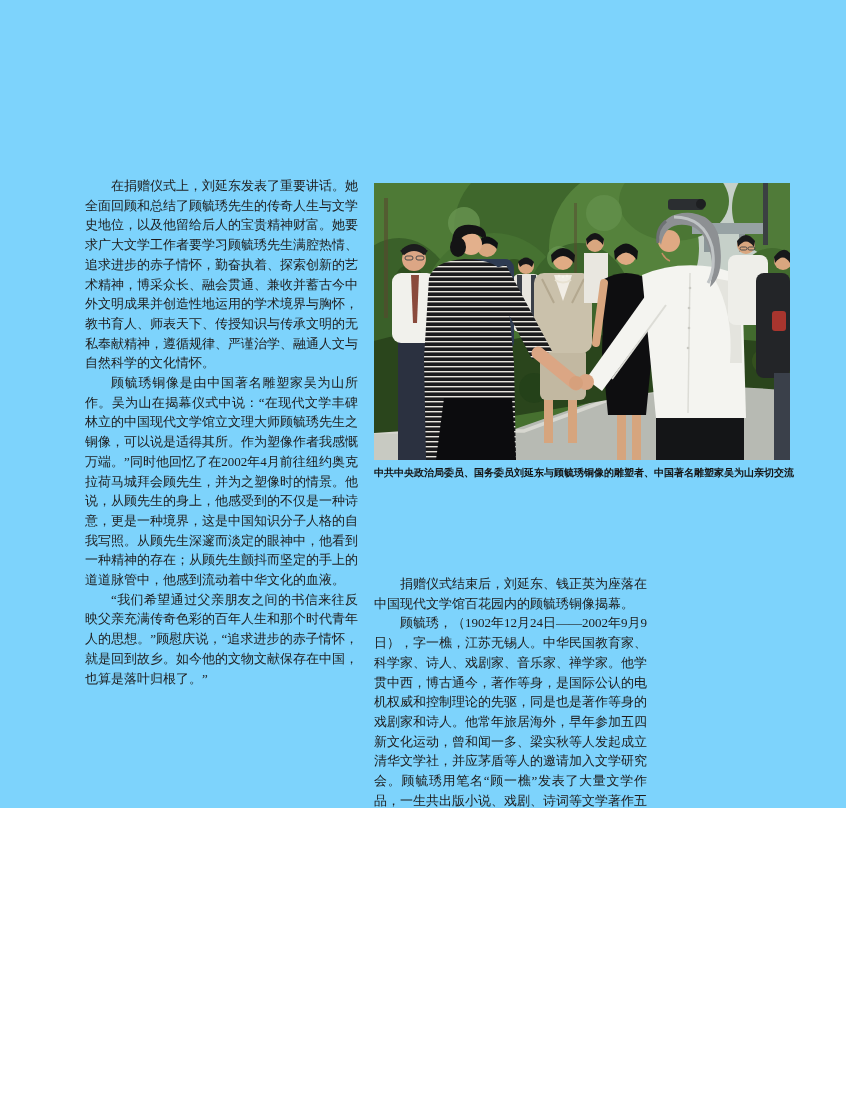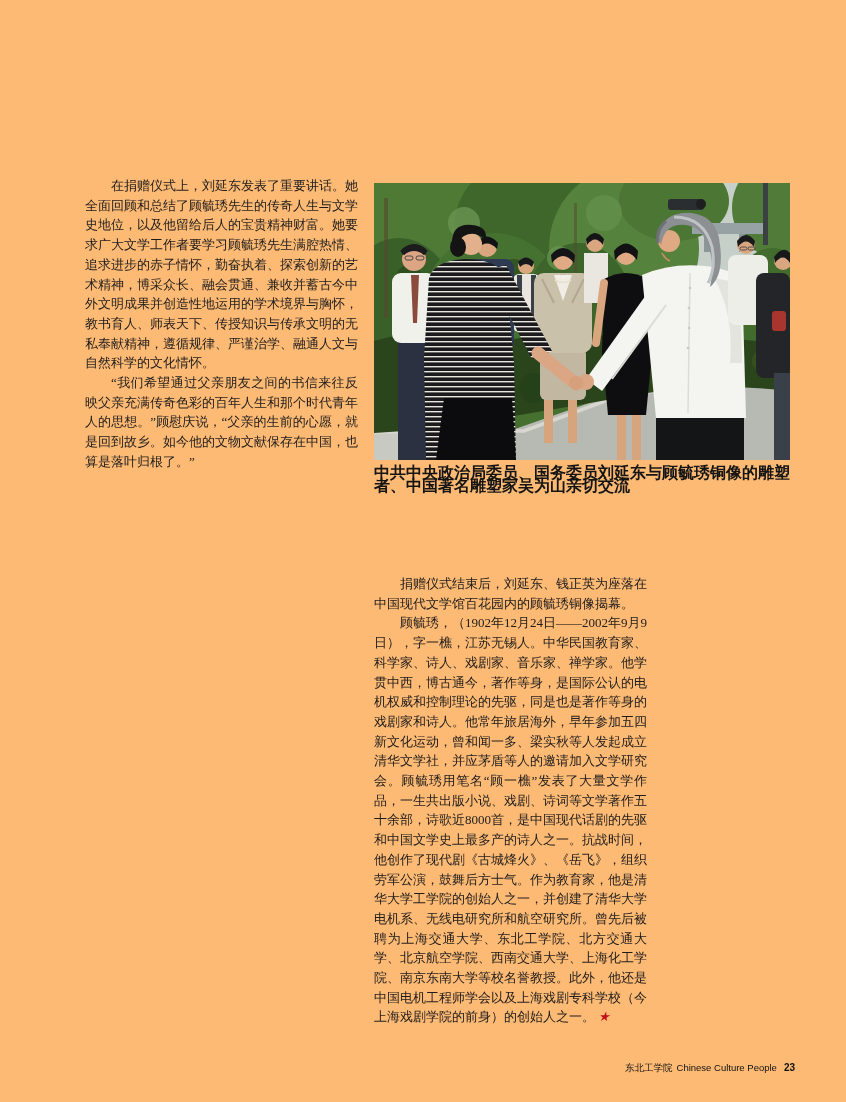--- a/index.html
+++ b/index.html
@@ -1,19 +1,19 @@
 <!DOCTYPE html>
 <html><head>
 <meta charset="utf-8">
 <style>
   html,body { margin:0; padding:0; background:#ffffff; }
   .page {
     position: relative;
-    width: 846px; height: 1102px;
-    background: #fdba74;
+    width: 846px; height: 808px;
+    background: #7dd3fc;
     font-family: "Liberation Serif", "DejaVu Serif", serif;
     color: #1e1c1c;
     overflow: hidden;
   }
   .col {
     position: absolute;
     width: 273px;
     font-size: 13px;
     line-height: 19.7px;
     text-align: justify;
@@ -31,21 +31,21 @@
     overflow: hidden;
     background:#4b7733;
   }
   .photo svg { display:block; width:100%; height:100%; }
 
   .caption {
     position: absolute;
     left: 374px; top: 466px;
     width: 430px;
     font-family: "Liberation Sans", "DejaVu Sans", sans-serif;
-    font-size: 16px;
+    font-size: 10px;
     font-weight: 600;
     color: #141414;
     line-height: 13px;
   }
 
   .star {
     color: #c0121b;
     font-size: 13px;
     padding-left: 3px;
     font-style: italic;
@@ -63,21 +63,22 @@
   .footer .t-en { margin-left: 4px; text-align: right; }
   .footer .page-num { font-weight: bold; font-size: 10px; margin-left: 7px; text-align: right; }
 </style>
 </head>
 <body>
 
 <div class="page">
 
   <div class="col col-left">
     <p>在捐赠仪式上，刘延东发表了重要讲话。她全面回顾和总结了顾毓琇先生的传奇人生与文学史地位，以及他留给后人的宝贵精神财富。她要求广大文学工作者要学习顾毓琇先生满腔热情、追求进步的赤子情怀，勤奋执着、探索创新的艺术精神，博采众长、融会贯通、兼收并蓄古今中外文明成果并创造性地运用的学术境界与胸怀，教书育人、师表天下、传授知识与传承文明的无私奉献精神，遵循规律、严谨治学、融通人文与自然科学的文化情怀。</p>
-    <p>“我们希望通过父亲朋友之间的书信来往反映父亲充满传奇色彩的百年人生和那个时代青年人的思想。”顾慰庆说，“父亲的生前的心愿，就是回到故乡。如今他的文物文献保存在中国，也算是落叶归根了。”</p>
+    <p>顾毓琇铜像是由中国著名雕塑家吴为山所作。吴为山在揭幕仪式中说：“在现代文学丰碑林立的中国现代文学馆立文理大师顾毓琇先生之铜像，可以说是适得其所。作为塑像作者我感慨万端。”同时他回忆了在2002年4月前往纽约奥克拉荷马城拜会顾先生，并为之塑像时的情景。他说，从顾先生的身上，他感受到的不仅是一种诗意，更是一种境界，这是中国知识分子人格的自我写照。从顾先生深邃而淡定的眼神中，他看到一种精神的存在；从顾先生颤抖而坚定的手上的道道脉管中，他感到流动着中华文化的血液。</p>
+    <p>“我们希望通过父亲朋友之间的书信来往反映父亲充满传奇色彩的百年人生和那个时代青年人的思想。”顾慰庆说，“追求进步的赤子情怀，就是回到故乡。如今他的文物文献保存在中国，也算是落叶归根了。”</p>
   </div>
 
   <div class="photo">
     <svg viewBox="0 0 416 277" preserveAspectRatio="none">
       <defs>
         <pattern id="stripes" width="5" height="5" patternUnits="userSpaceOnUse">
           <rect width="5" height="5" fill="#1b1b1d"></rect>
           <rect y="3" width="5" height="1.4" fill="#e9e6df"></rect>
         </pattern>
       </defs>

